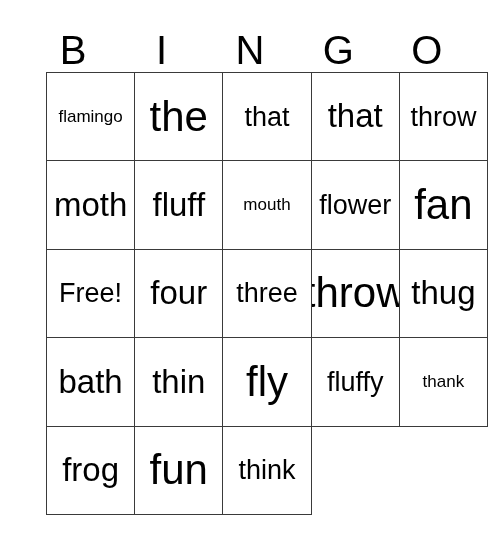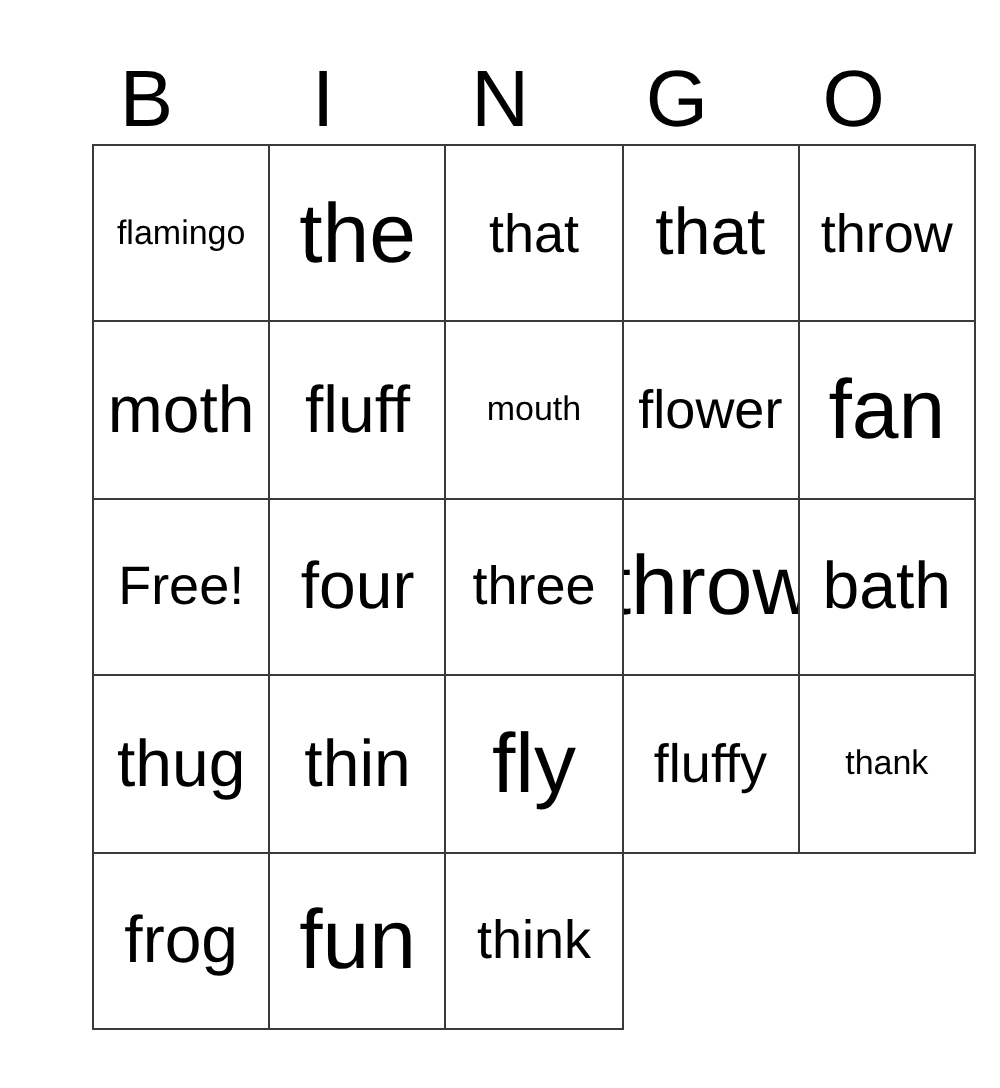--- a/index.html
+++ b/index.html
@@ -139,24 +139,24 @@
         <span class="cell-text fs-lg">four</span>
       </div>
     <div class="cell">
         <span class="cell-text fs-md">three</span>
       </div>
 
     <div class="cell">
         <span class="cell-text fs-xl">throw</span>
       </div>
     <div class="cell">
-        <span class="cell-text fs-lg">bath</span>
+        <span class="cell-text fs-lg">thug</span>
       </div>
     <div class="cell">
-        <span class="cell-text fs-lg">thug</span>
+        <span class="cell-text fs-lg">bath</span>
       </div>
     <div class="cell">
         <span class="cell-text fs-lg">thin</span>
       </div>
     <div class="cell">
         <span class="cell-text fs-xl">fly</span>
       </div>
 
     <div class="cell">
         <span class="cell-text fs-md">fluffy</span>

